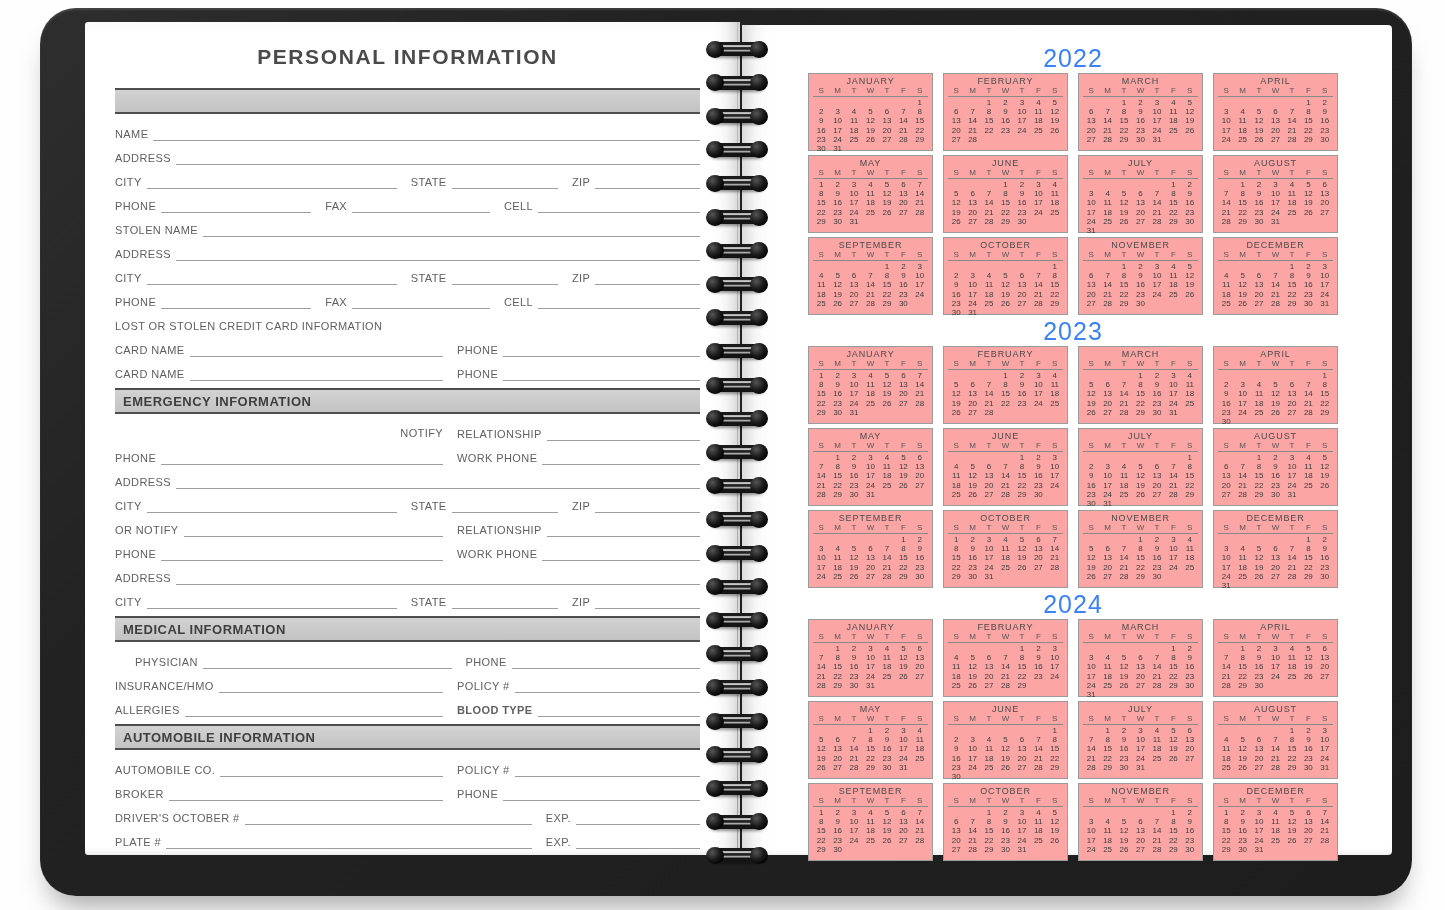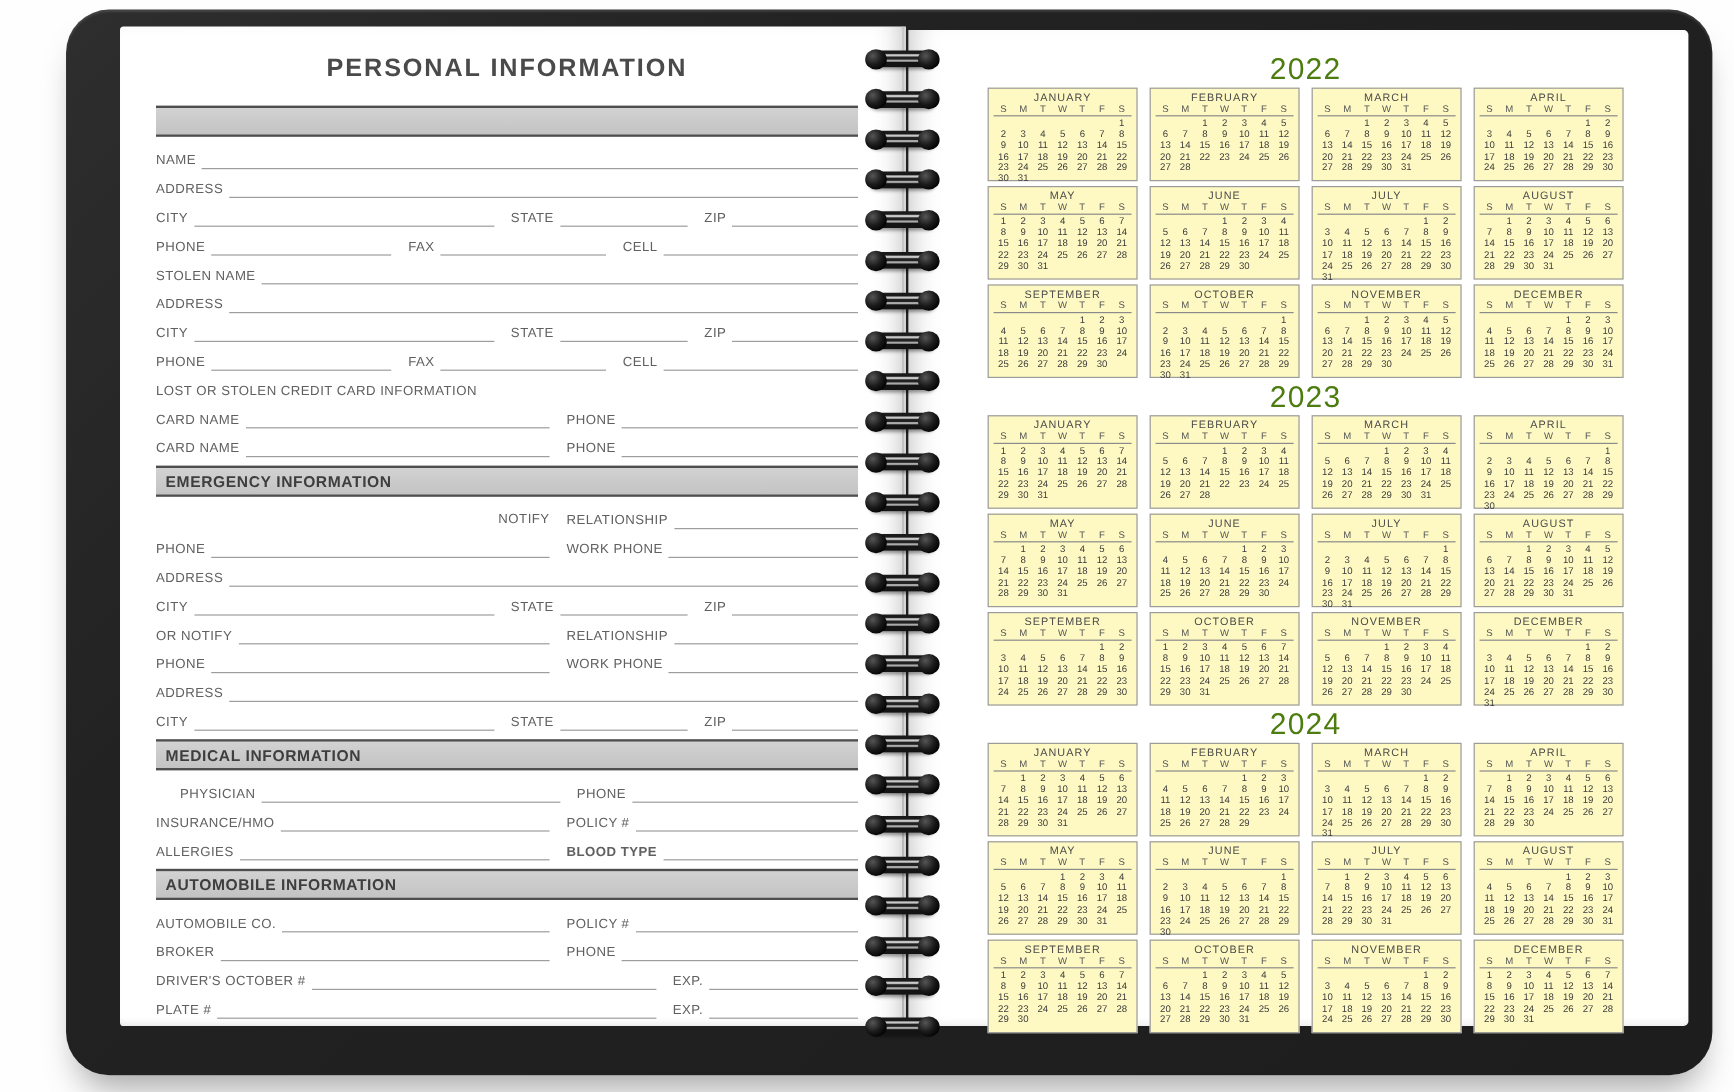--- a/index.html
+++ b/index.html
@@ -6,21 +6,21 @@
   body{
     width:1445px;height:910px;
     background:#ffffff;
     font-family:"Liberation Sans", sans-serif;
     -webkit-font-smoothing:antialiased;
   }
   .scene{position:relative;width:1445px;height:910px;overflow:hidden;background:#fefefe;}
 
   
   .book{
-    position:absolute;left:55px;top:8px;width:1372px;height:888px;
+    position:absolute;left:40px;top:8px;width:1372px;height:888px;
     background:linear-gradient(135deg,#2e2e2e 0%,#222222 30%,#1d1d1d 100%);
     border-radius:36px;
     box-shadow:0 20px 28px -10px rgba(0,0,0,0.35), inset 0 2px 2px rgba(255,255,255,0.12);
   }
 
   
   .page{position:absolute;background:#ffffff;}
   .left-page{
     left:45px;top:14px;width:655px;height:833px;
     border-radius:3px 0 0 3px;
@@ -48,27 +48,27 @@
   .field-row{display:flex;align-items:flex-end;height:24px;box-sizing:border-box;padding-bottom:2px;}
   .field{display:flex;align-items:flex-end;flex-basis:0;min-width:0;}
   .field + .field{margin-left:14px;}
   .field-label{font-size:11px;color:#606060;letter-spacing:0.4px;white-space:nowrap;line-height:13px;}
   .field-line{flex:1;border-bottom:1px solid #9d9d9d;height:13px;margin-left:5px;}
 
   
   .right-content{position:absolute;left:66px;top:20px;width:530px;}
   .year-block{margin-bottom:3px;}
   .year-heading{
-    text-align:center;font-size:25px;font-weight:400;color:#4d7c0f;
+    text-align:center;font-size:25px;font-weight:400;color:#3b82f6;
     letter-spacing:1px;line-height:26px;margin-bottom:2px;
   }
   .months-grid{display:grid;grid-template-columns:repeat(4,125px);gap:4px 10px;}
   .month-cal{
     width:125px;height:78px;border:1px solid #9b9b9b;box-sizing:border-box;
-    padding:2px 3px 0;background:#fef9c3;
+    padding:2px 3px 0;background:#fca5a5;
   }
   .month-name{text-align:center;font-size:9px;color:#4a4a4a;letter-spacing:0.9px;line-height:10px;}
   .dow-row{
     display:grid;grid-template-columns:repeat(7,1fr);
     border-bottom:1px solid #8a8a8a;padding-bottom:1px;margin:0 1px;
   }
   .dow{text-align:center;font-size:8px;color:#555555;line-height:9px;}
   .dates-grid{display:grid;grid-template-columns:repeat(7,1fr);margin:1px 1px 0;}
   .date-cell{text-align:center;font-size:8px;color:#3c3c3c;line-height:9.2px;}
 

